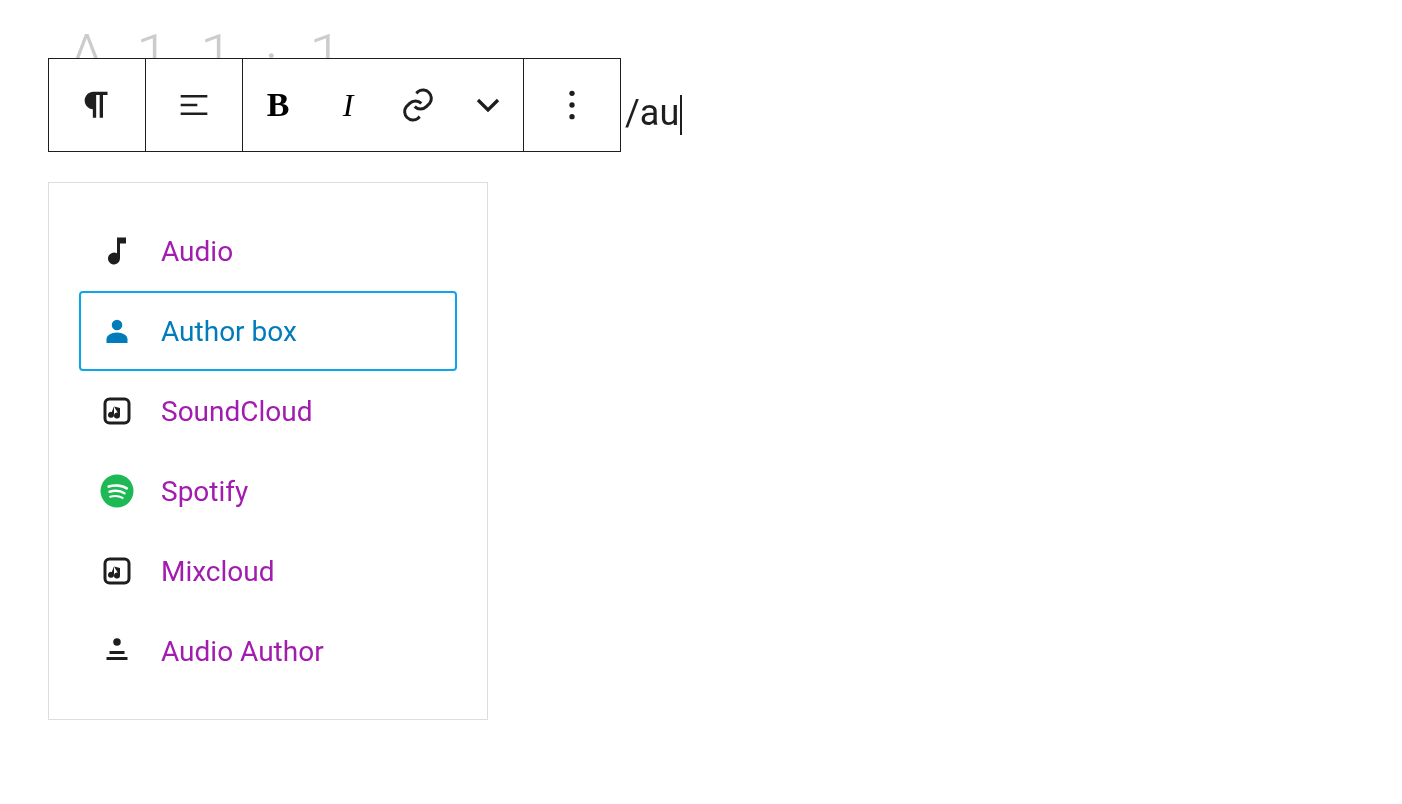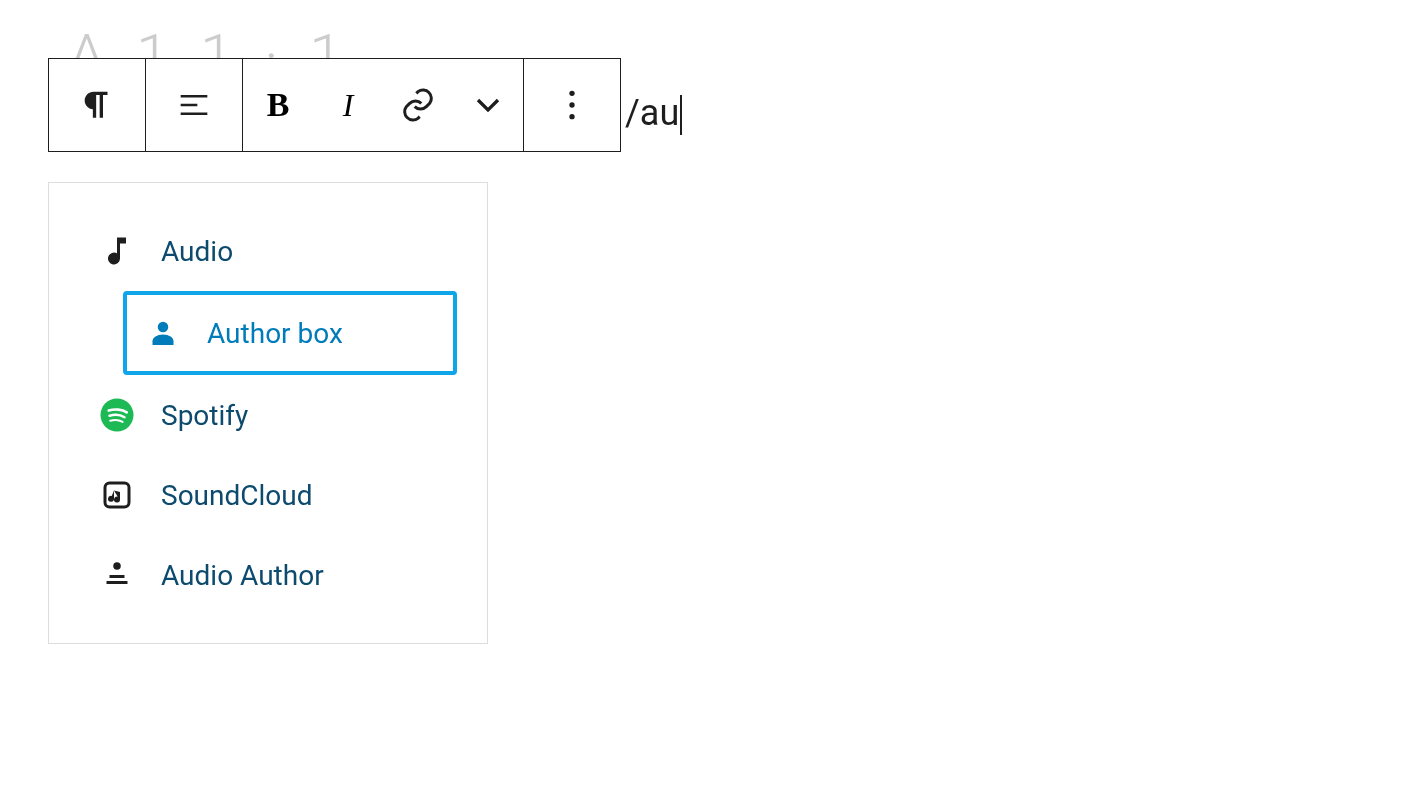--- a/index.html
+++ b/index.html
@@ -74,29 +74,28 @@
       border: 1px solid #ddd;
       background: #fff;
       padding: 28px 30px;
     }
     .autocomplete-item {
       display: flex;
       align-items: center;
       gap: 24px;
       padding: 18px 16px;
       font-size: 28px;
-      color: #0c4a6e;
+      color: #a21caf;
       cursor: pointer;
       border-radius: 4px;
       border: 2px solid transparent;
     }
     .autocomplete-item.selected {
-      border: 4px solid #0ea5e9;
+      border: 2px solid #0ea5e9;
       color: #007cba;
-      margin-left: 44px;
     }
     .autocomplete-item .icon-wrap {
       width: 40px;
       height: 40px;
       display: flex;
       align-items: center;
       justify-content: center;
       flex-shrink: 0;
     }
     .autocomplete-item svg {
@@ -183,41 +182,51 @@
     <span>Audio</span>
   </div>
   <div class="autocomplete-item selected">
     <span class="icon-wrap">
       <svg viewBox="0 0 24 24" fill="#007cba">
         <circle cx="12" cy="8" r="3.5"></circle>
         <path d="M12 13c-4 0-7 2-7 4.5V20h14v-2.5c0-2.5-3-4.5-7-4.5z"></path>
       </svg>
     </span>
     <span>Author box</span>
+  </div>
+  <div class="autocomplete-item">
+    <span class="icon-wrap">
+      <svg viewBox="0 0 24 24" fill="none" stroke="#1e1e1e" stroke-width="2">
+        <rect x="4" y="4" width="16" height="16" rx="3" fill="none"></rect>
+        <path d="M10 9v5.5a2 2 0 1 1-1.5-1.9" fill="#1e1e1e" stroke="none"></path>
+        <path d="M10 9l4 1v5a2 2 0 1 1-1.5-1.9" fill="#1e1e1e" stroke="none"></path>
+      </svg>
+    </span>
+    <span>SoundCloud</span>
   </div>
   <div class="autocomplete-item">
     <span class="icon-wrap">
       <svg viewBox="0 0 24 24">
         <circle cx="12" cy="12" r="11" fill="#1db954"></circle>
         <path d="M6.5 9c4-1.2 9-.8 12 1.2" stroke="#fff" stroke-width="1.8" fill="none" stroke-linecap="round"></path>
         <path d="M7 12.5c3.5-1 7.5-.6 10 1" stroke="#fff" stroke-width="1.6" fill="none" stroke-linecap="round"></path>
         <path d="M7.5 15.8c3-.8 6-.5 8.2.8" stroke="#fff" stroke-width="1.4" fill="none" stroke-linecap="round"></path>
       </svg>
     </span>
     <span>Spotify</span>
   </div>
   <div class="autocomplete-item">
     <span class="icon-wrap">
       <svg viewBox="0 0 24 24" fill="none" stroke="#1e1e1e" stroke-width="2">
         <rect x="4" y="4" width="16" height="16" rx="3" fill="none"></rect>
         <path d="M10 9v5.5a2 2 0 1 1-1.5-1.9" fill="#1e1e1e" stroke="none"></path>
         <path d="M10 9l4 1v5a2 2 0 1 1-1.5-1.9" fill="#1e1e1e" stroke="none"></path>
       </svg>
     </span>
-    <span>SoundCloud</span>
+    <span>Mixcloud</span>
   </div>
   <div class="autocomplete-item">
     <span class="icon-wrap">
       <svg viewBox="0 0 24 24" fill="#1e1e1e">
         <circle cx="12" cy="6" r="2.5"></circle>
         <path d="M7 12h10v2H7z"></path>
         <path d="M5 16h14v2H5z"></path>
       </svg>
     </span>
     <span>Audio Author</span>

